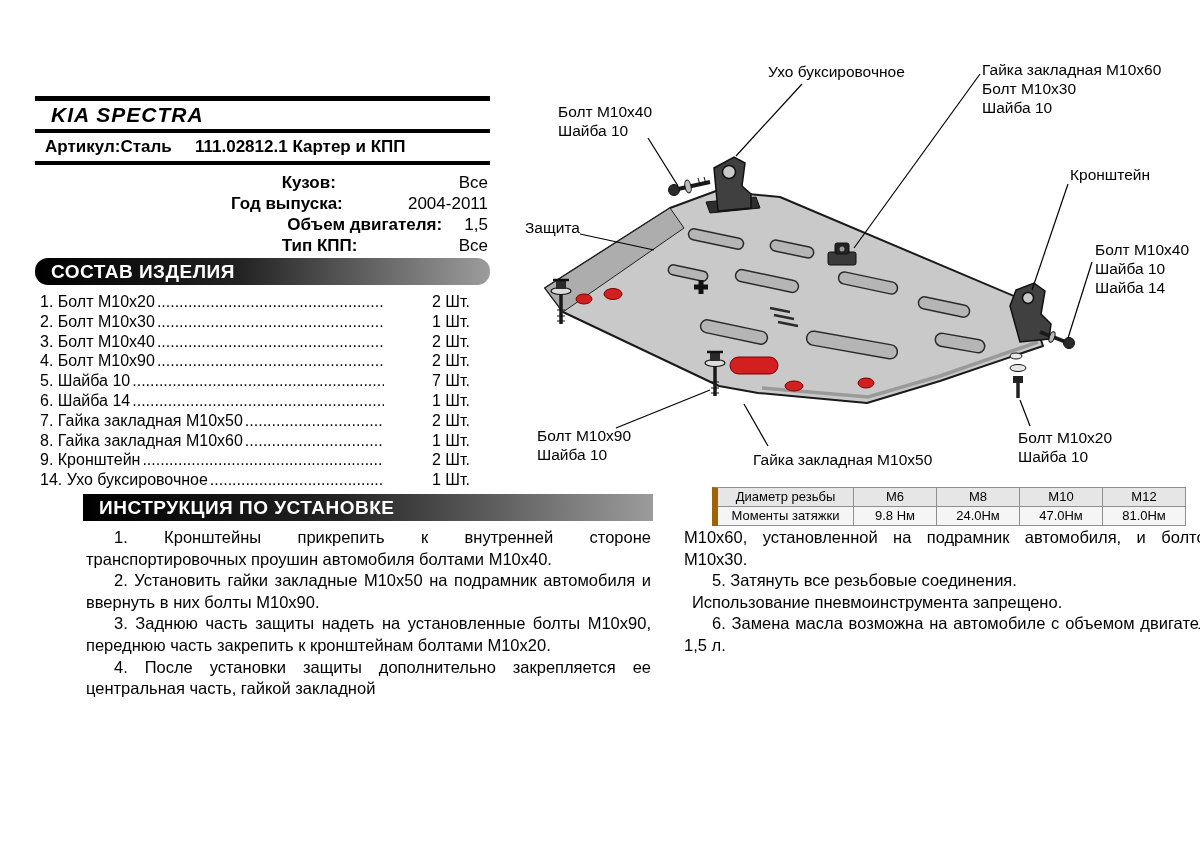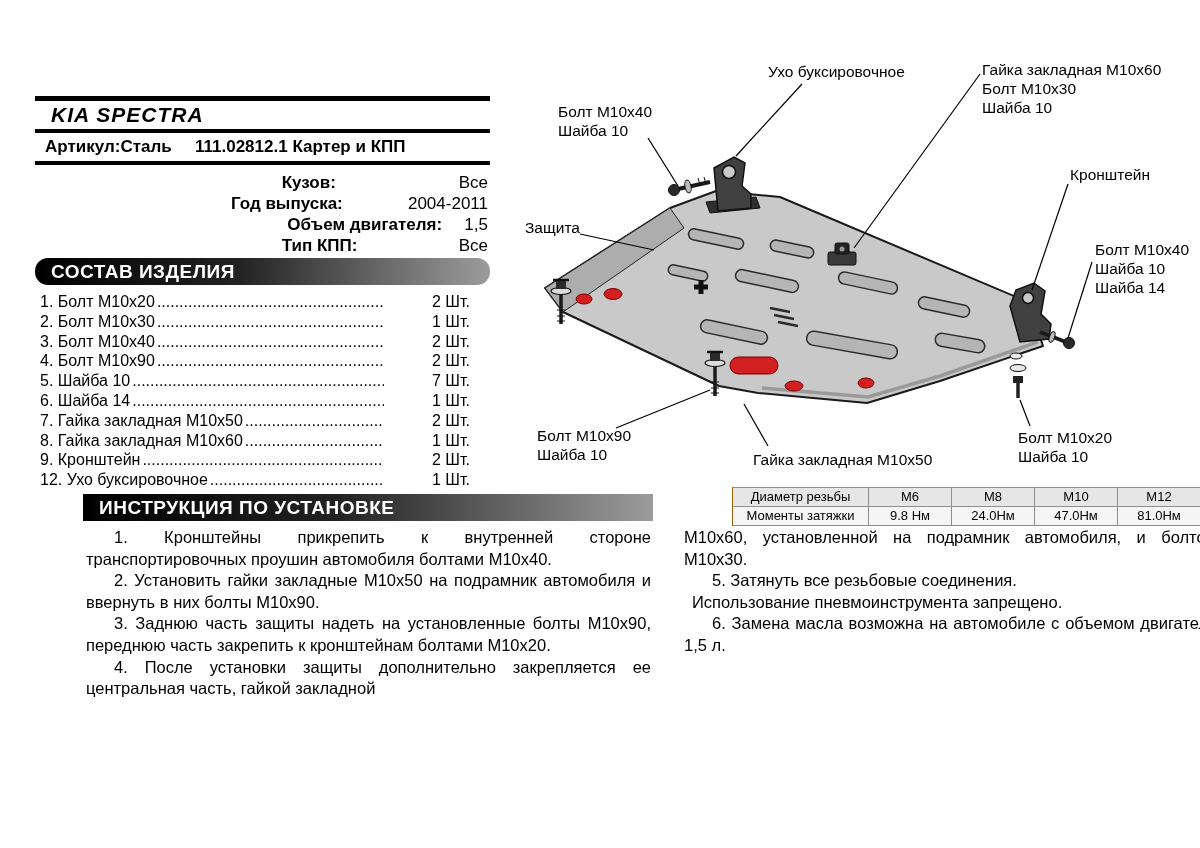--- a/index.html
+++ b/index.html
@@ -50,22 +50,22 @@
 
   
   #diagram{left:520px;top:40px;width:670px;height:455px;}
   #diagram svg{position:absolute;left:0;top:0;}
   .callout{position:absolute;font-size:15.5px;line-height:19px;white-space:pre-line;}
 
   
   #torque{
     left:712px;top:487px;
     display:grid;grid-template-columns:136px 83px 83px 83px 83px;
-    border-left:1px solid #a16207;border-top:1px solid #8f8f8f;
-    font-size:13px;text-align:center;margin-left:20px;
+    border-left:6px solid #a16207;border-top:1px solid #8f8f8f;
+    font-size:13px;text-align:center;
   }
   .tcell{border-right:1px solid #8f8f8f;border-bottom:1px solid #8f8f8f;height:18px;line-height:18px;}
   .r0{background:#e6e6e6;}
   .r1{background:#f5f5f5;}
 </style>
 </head>
 <body>
 
 <div class="abs" id="title-block">
   <div class="rule"></div>
@@ -139,21 +139,21 @@
       <span class="pname">8. Гайка закладная М10х60</span>
       <span class="leader"></span>
       <span class="qty">1 Шт.</span>
     </div>
   <div class="prow">
       <span class="pname">9. Кронштейн</span>
       <span class="leader"></span>
       <span class="qty">2 Шт.</span>
     </div>
   <div class="prow">
-      <span class="pname">12. Ухо буксировочное</span>
+      <span class="pname">14. Ухо буксировочное</span>
       <span class="leader"></span>
       <span class="qty">1 Шт.</span>
     </div>
 </div>
 
 <div class="abs bar" id="instr-bar">ИНСТРУКЦИЯ ПО УСТАНОВКЕ</div>
 
 <div class="abs instr" id="instr-left">
   <p class="ind">1. Кронштейны прикрепить к внутренней стороне транспортировочных проушин автомобиля болтами М10х40.</p>
   <p class="ind">2. Установить гайки закладные М10х50 на подрамник автомобиля и ввернуть в них болты М10х90.</p>

